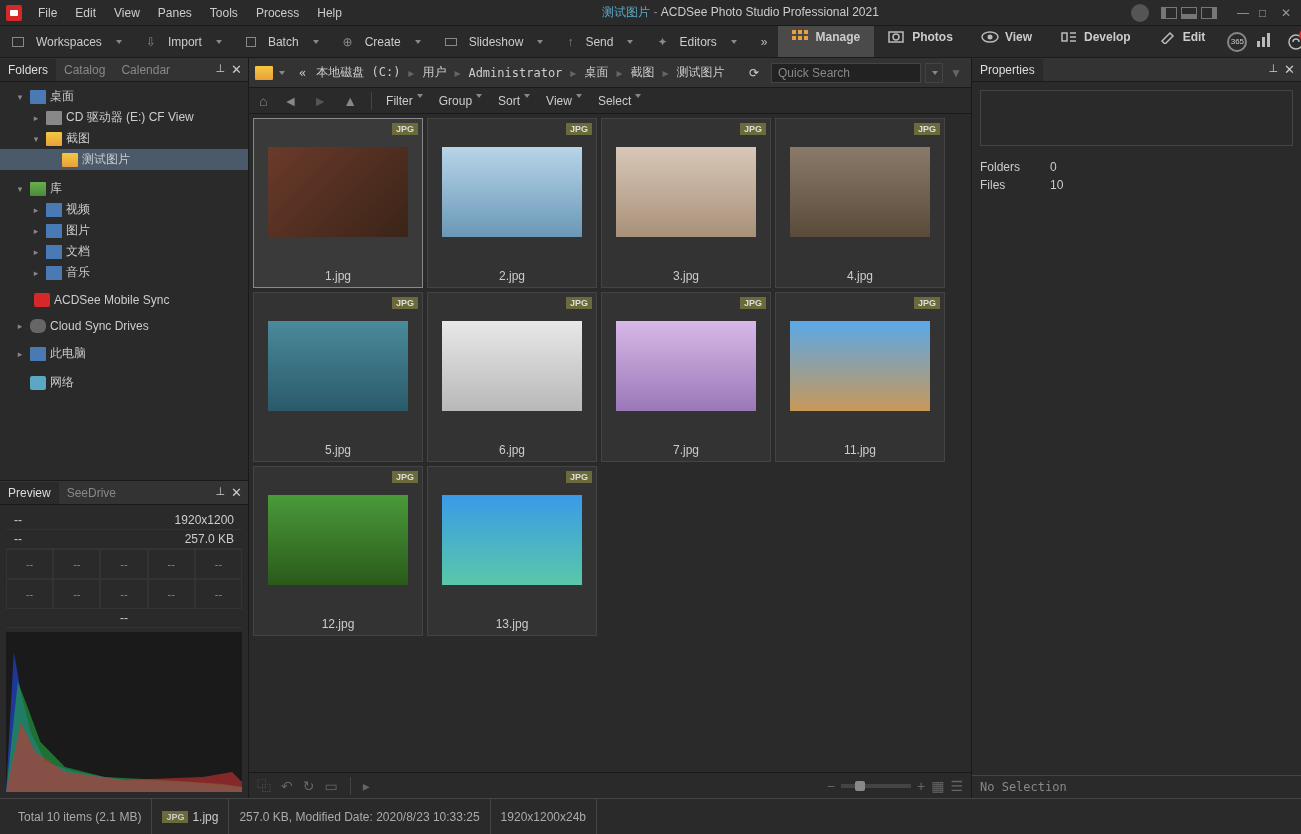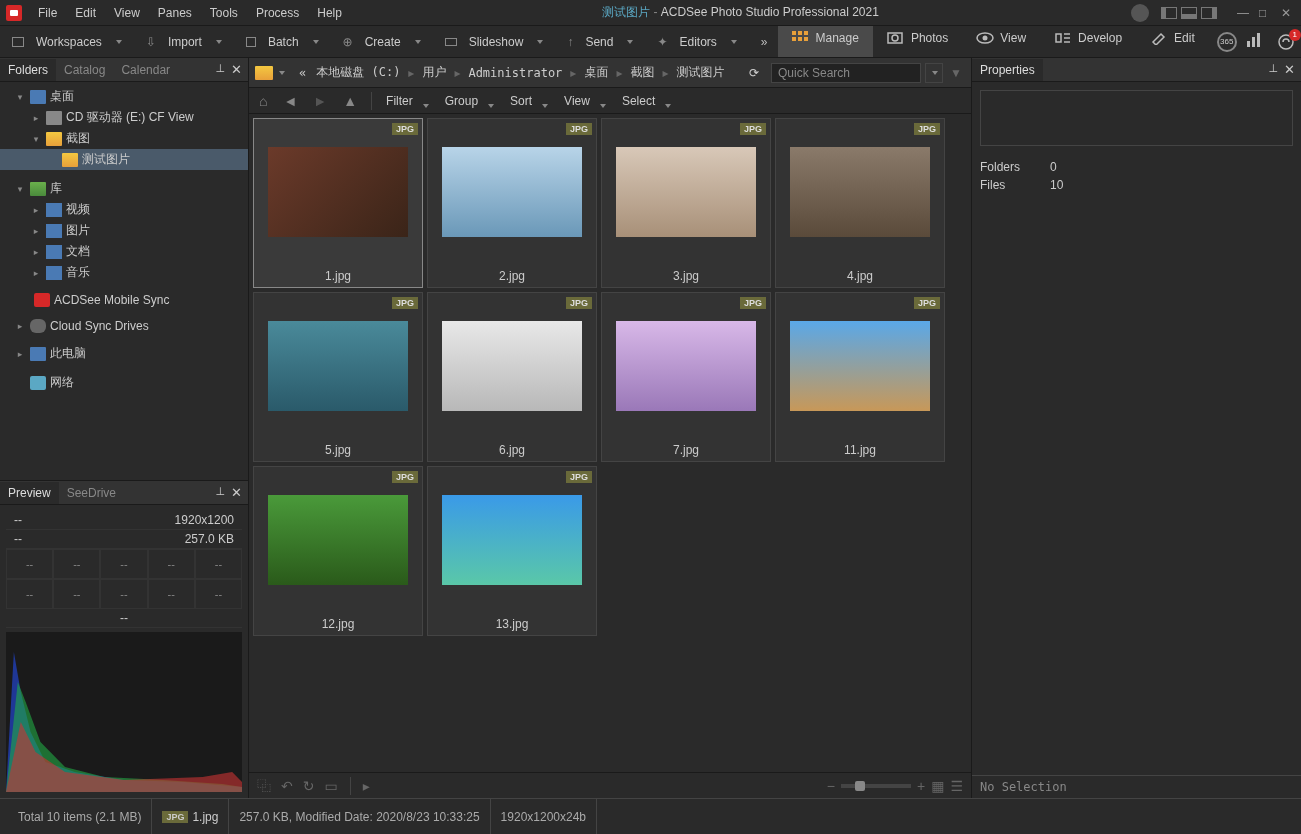--- a/index.html
+++ b/index.html
@@ -14,21 +14,21 @@
 .win-controls{display:flex;gap:8px;align-items:center}
 .win-btn{width:14px;height:14px;cursor:pointer;color:#999}
 .user-icon{width:18px;height:18px;border-radius:50%;background:#555;margin-right:12px}
 .layout-icons{display:flex;gap:4px;margin-right:20px}
 .layout-icon{width:16px;height:12px;border:1px solid #777;cursor:pointer}
 .toolbar{height:32px;background:#2a2a2a;display:flex;align-items:center;padding:0 6px;gap:4px;border-bottom:1px solid #1a1a1a}
 .tb-btn{display:flex;align-items:center;gap:12px;padding:4px 6px;cursor:pointer;color:#bbb}
 .tb-sep{width:1px;height:18px;background:#444;margin:0 2px}
 .dropdown-arrow{width:0;height:0;border-left:3px solid transparent;border-right:3px solid transparent;border-top:4px solid #888;margin-left:2px}
 .mode-tabs{margin-left:auto;display:flex;align-items:center;gap:0;height:100%}
-.mode-tab{display:flex;align-items:flex-end;gap:6px;padding:12px 14px;height:100%;cursor:pointer;font-size:15px;font-weight:400;color:#ddd}
+.mode-tab{display:flex;align-items:flex-start;gap:6px;padding:4px 14px;height:100%;cursor:pointer;font-size:15px;font-weight:700;color:#ddd}
 .mode-tab.active{background:#4a4a4a;color:#e8a03a}
 .mode-icon{width:18px;height:14px}
 .right-icons{display:flex;gap:10px;align-items:center;padding:0 8px}
 .circ-icon{width:20px;height:20px;border:2px solid #888;border-radius:50%;display:flex;align-items:center;justify-content:center;font-size:8px}
 .badge-icon{position:relative;width:20px;height:18px}
 .badge-icon .bars{display:flex;gap:2px;align-items:flex-end;height:14px}
 .badge-icon .bars span{width:3px;background:#bbb}
 .badge-icon .dot{position:absolute;top:-4px;right:-4px;width:12px;height:12px;background:#d62828;border-radius:50%;font-size:8px;display:flex;align-items:center;justify-content:center;color:#fff}
 .main{flex:1;display:flex;overflow:hidden}
 .left-panel{width:249px;display:flex;flex-direction:column;background:#2a2a2a;border-right:1px solid #1a1a1a}
@@ -61,21 +61,21 @@
 .path-folder{width:18px;height:14px;background:linear-gradient(#f4c841,#e8a03a);border-radius:1px;cursor:pointer}
 .breadcrumb{display:flex;align-items:center;gap:2px;flex:1;padding:0 6px}
 .bc-item{padding:2px 4px;cursor:pointer;font-family:monospace;font-size:12px}
 .bc-sep{color:#666;padding:0 2px}
 .refresh-icon{cursor:pointer;padding:0 8px}
 .search-box{width:150px;height:20px;background:#222;border:1px solid #444;padding:0 6px;color:#888;display:flex;align-items:center}
 .search-drop{width:18px;height:20px;background:#333;border:1px solid #444;cursor:pointer;display:flex;align-items:center;justify-content:center}
 .filter-icon{width:18px;height:20px;cursor:pointer;display:flex;align-items:center;justify-content:center;color:#666}
 .view-bar{height:26px;display:flex;align-items:center;padding:0 6px;gap:8px;background:#2a2a2a;border-bottom:1px solid #1a1a1a}
 .nav-arrow{cursor:pointer;color:#888;padding:2px 4px;font-size:14px}
-.view-item{display:flex;align-items:flex-end;gap:8px;cursor:pointer;padding:2px 4px}
+.view-item{display:flex;align-items:flex-start;gap:2px;cursor:pointer;padding:2px 4px}
 .thumbs{flex:1;overflow:auto;padding:4px;background:#2a2a2a;display:flex;flex-wrap:wrap;align-content:flex-start;gap:4px;position:relative}
 .thumb{width:170px;height:170px;background:#333;border:1px solid #444;display:flex;flex-direction:column;cursor:pointer;position:relative}
 .thumb.selected{border:1px solid #888;background:#3a3a3a}
 .thumb-badge{position:absolute;top:4px;right:4px;background:#6a6a3a;color:#ddd;font-size:9px;padding:1px 4px;font-weight:bold}
 .thumb-img{flex:1;margin:14px;display:flex;align-items:center;justify-content:center}
 .thumb-img-inner{width:140px;height:90px;background:#555}
 .thumb-name{text-align:center;padding:4px;font-size:12px}
 .bottom-tools{height:26px;display:flex;align-items:center;padding:0 8px;gap:10px;background:#2a2a2a;border-top:1px solid #1a1a1a}
 .tool-icon{cursor:pointer;color:#666;font-size:14px}
 .zoom-area{margin-left:auto;display:flex;align-items:center;gap:6px}

